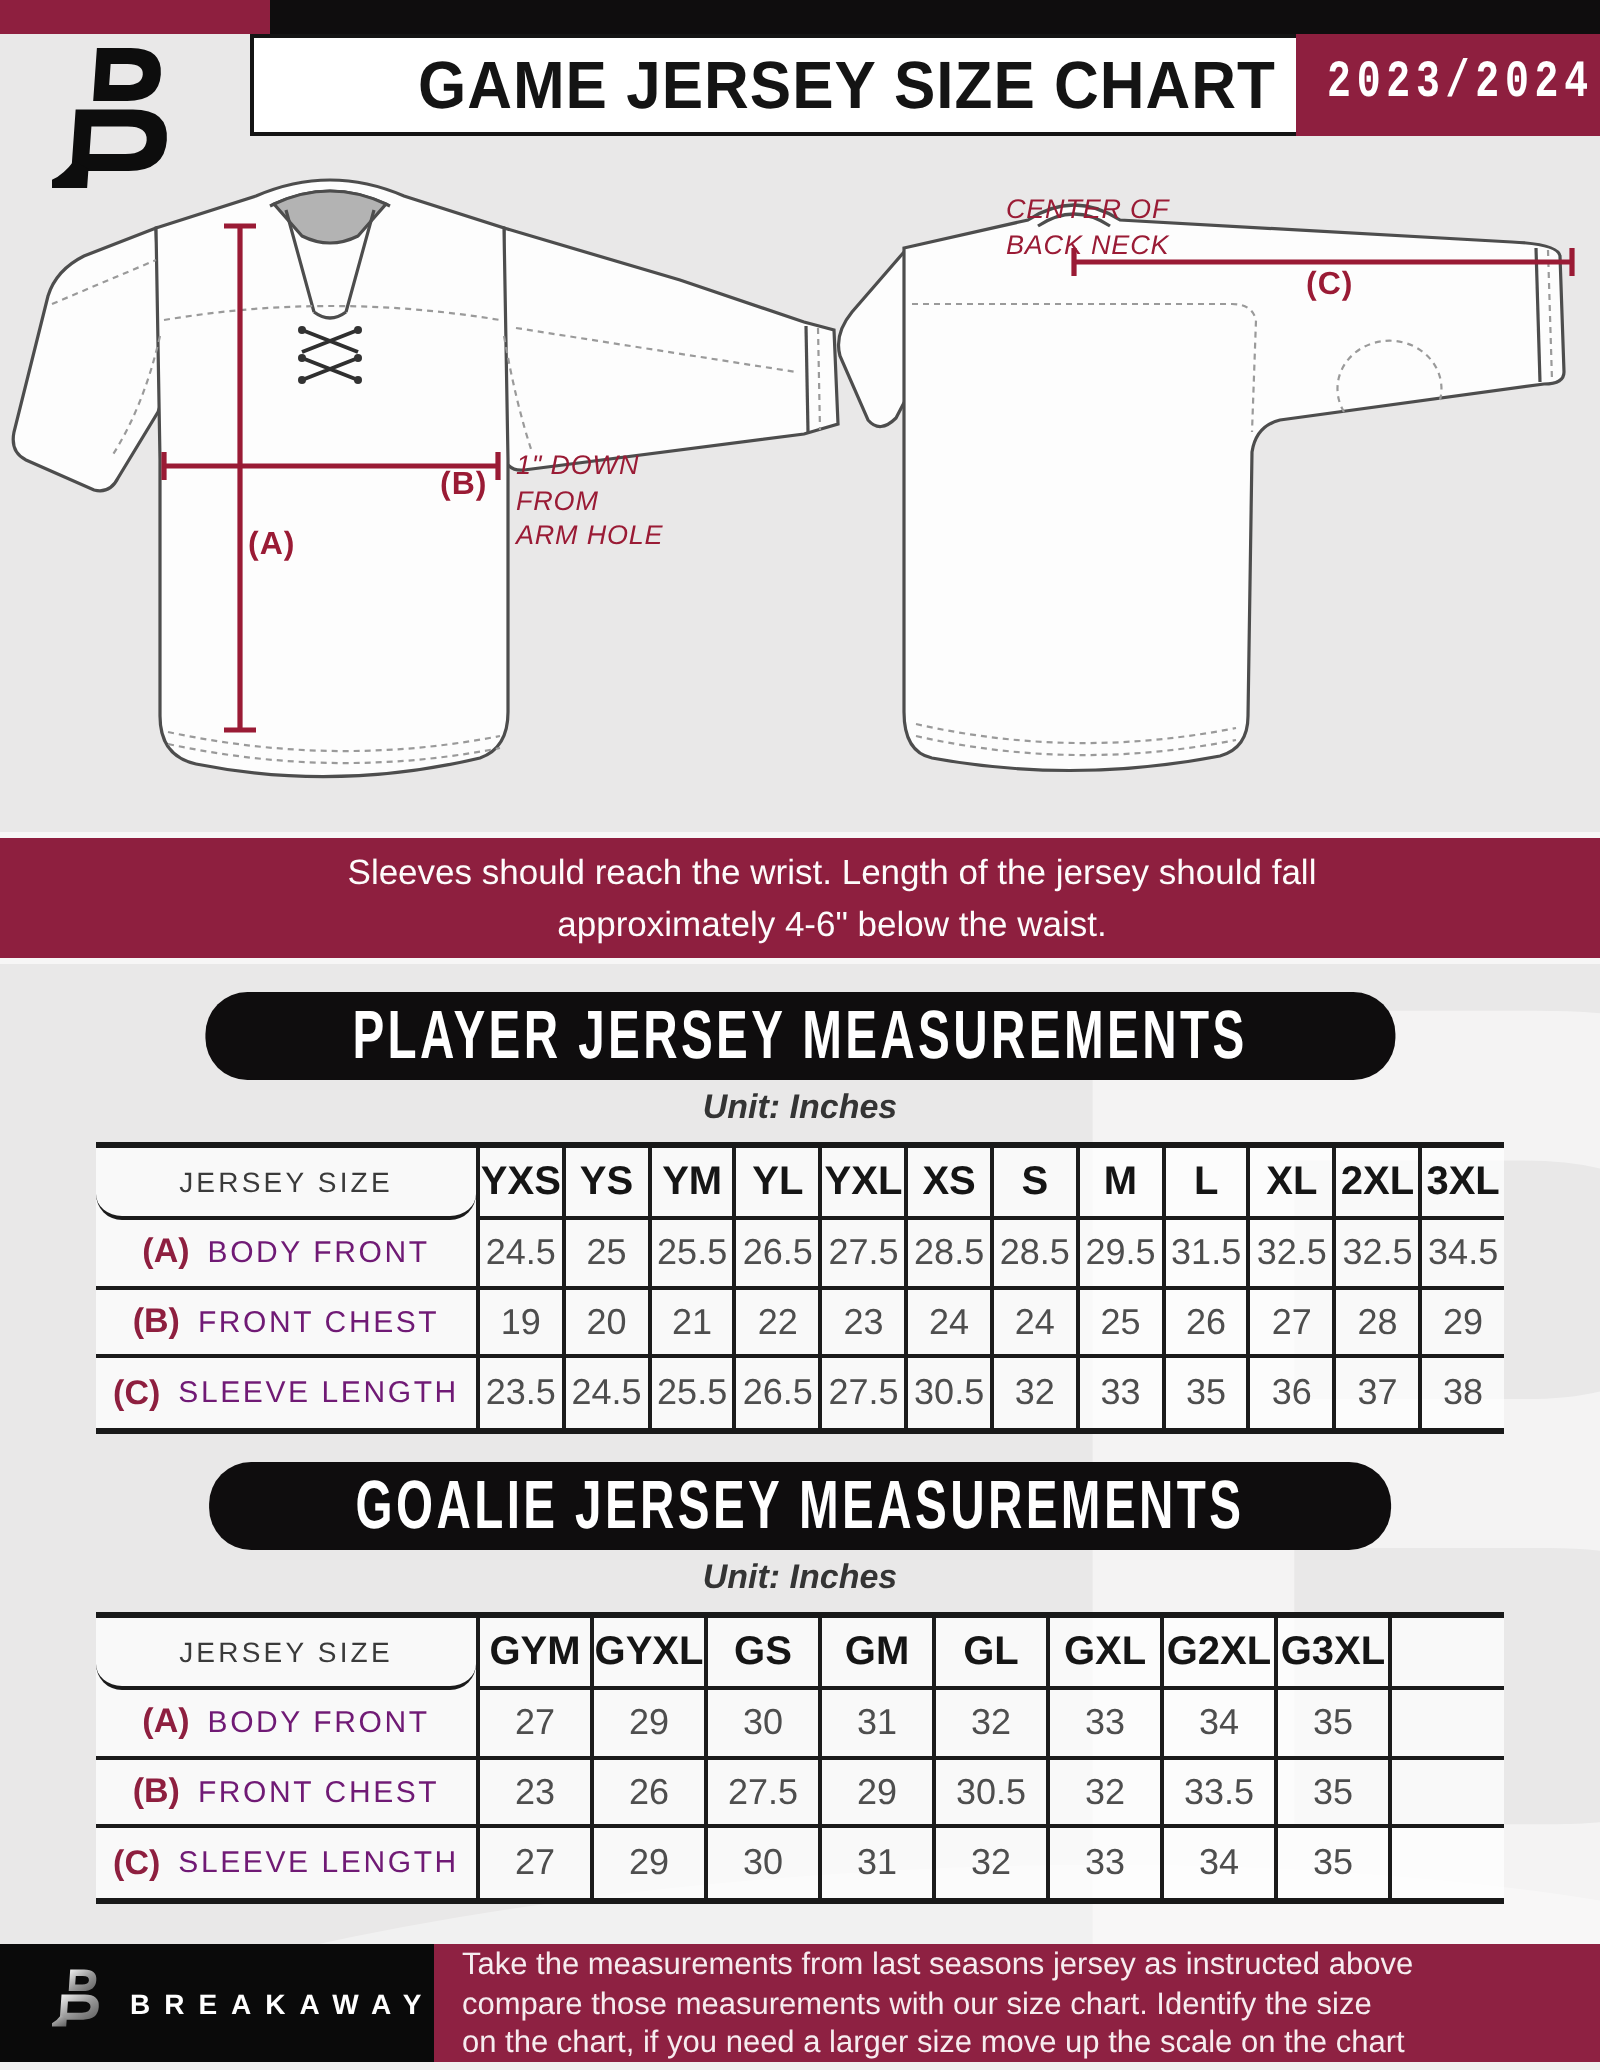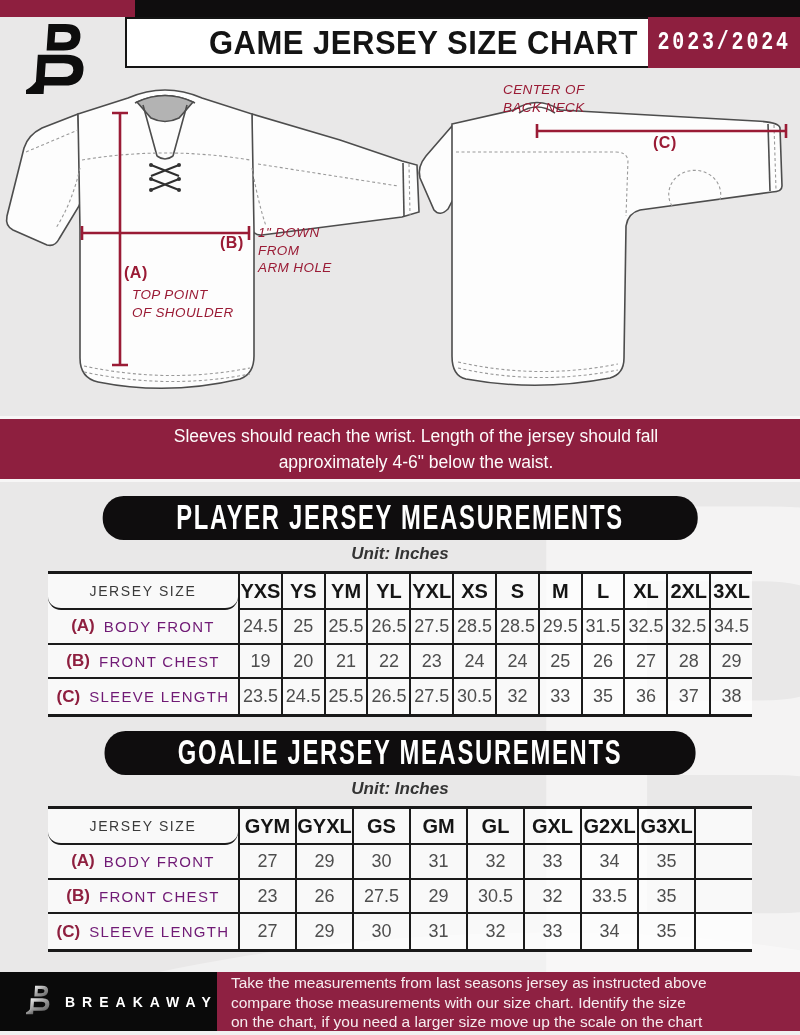--- a/index.html
+++ b/index.html
@@ -27,21 +27,21 @@
     position:absolute;left:125px;top:17px;width:597px;height:51px;background:#ffffff;
     border:2px solid #141414;box-sizing:border-box;z-index:3;
     display:flex;align-items:center;justify-content:center;
   }
   .title-box span{
     font-size:31px;font-weight:800;color:#141414;letter-spacing:.5px;
     transform:scale(1,1.08);white-space:nowrap;
   }
   .year-box{
     position:absolute;left:648px;top:17px;width:152px;height:51px;background:#8e1f3f;z-index:3;
-    display:flex;align-items:center;justify-content:center;
+    display:flex;align-items:center;justify-content:flex-end;
   }
   .year-box span{
     color:#fff;font-size:21px;font-weight:700;letter-spacing:3px;
     transform:scale(.95,1.25);white-space:nowrap;font-family:"Liberation Mono","DejaVu Sans Mono",monospace;
   }
   .logo-header{position:absolute;left:26px;top:24px;z-index:3;}
   
   .diagram{position:absolute;left:0;top:68px;width:800px;height:352px;z-index:1;}
   .anno{
     position:absolute;color:#9a1b35;font-style:italic;font-weight:500;
@@ -199,23 +199,21 @@
           <path d="M537,63 L786,63 M537,56 L537,70 M786,56 L786,70"></path>
         </g>
     </g>
   </svg>
   
   <div class="anno-key" style="left:220px;top:166px;">(B)</div>
   <div class="anno" style="left:258px;top:156px;">1" DOWN
 FROM
 ARM HOLE</div>
   <div class="anno-key" style="left:124px;top:196px;">(A)</div>
-  <div class="anno" style="left:132px;top:218px;">TOP POINT
-OF SHOULDER</div>
-  <div class="anno" style="left:503px;top:13px;text-align:center;">CENTER OF
+  <div class="anno" style="left:503px;top:28px;text-align:center;">CENTER OF
 BACK NECK</div>
   <div class="anno-key" style="left:653px;top:66px;">(C)</div>
 </div>
 
 <div class="banner">
   <div>Sleeves should reach the wrist. Length of the jersey should fall
 approximately 4-6" below the waist.</div>
 </div>
 
 <div class="pill" style="top:496px;">

